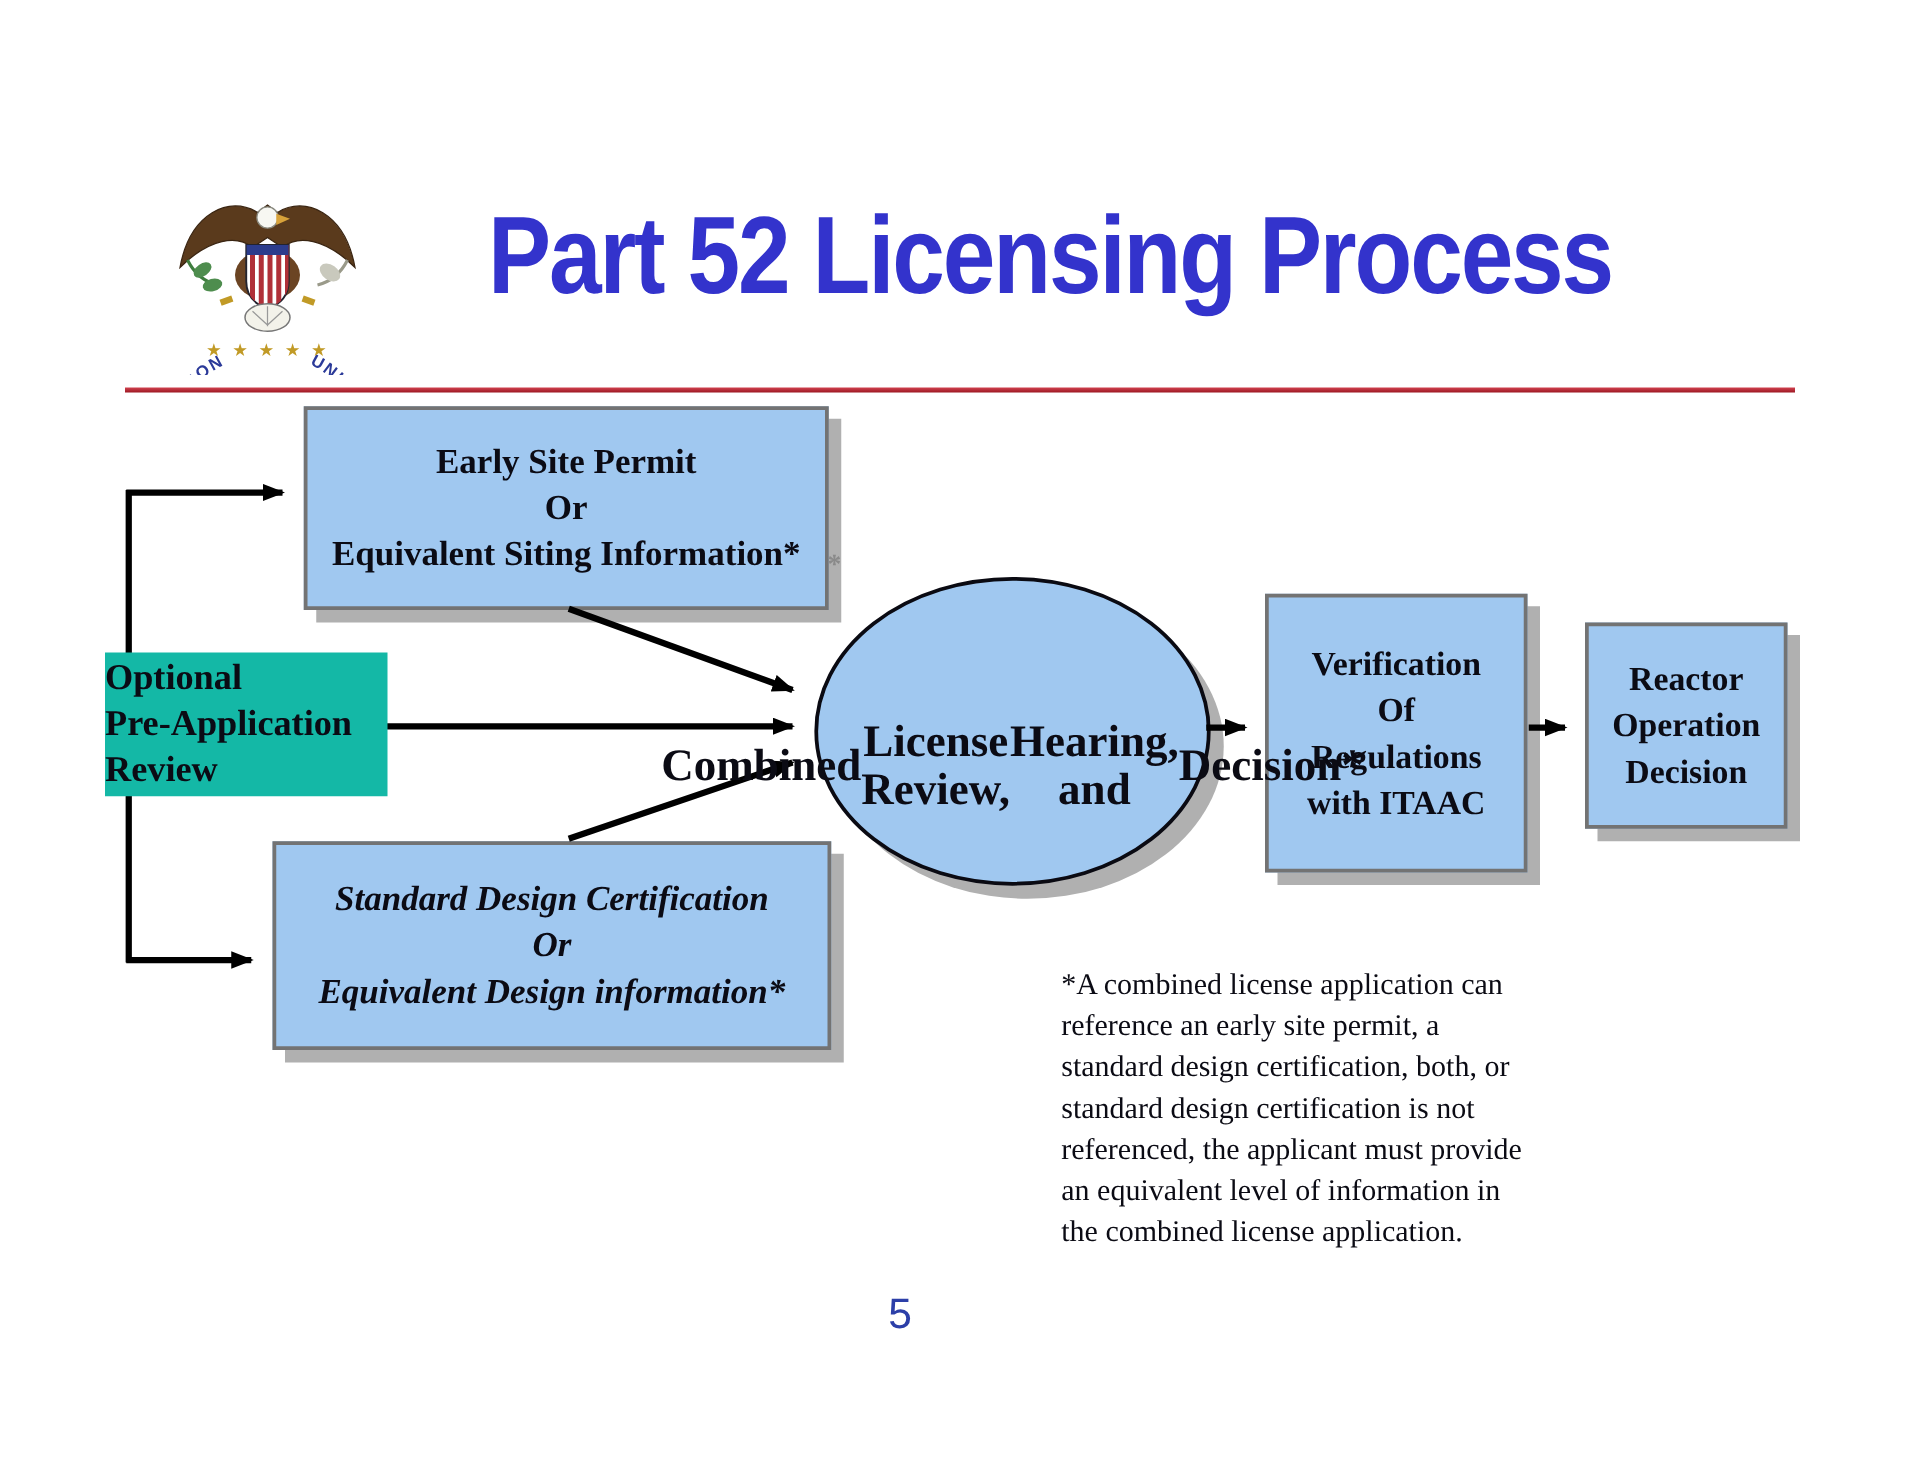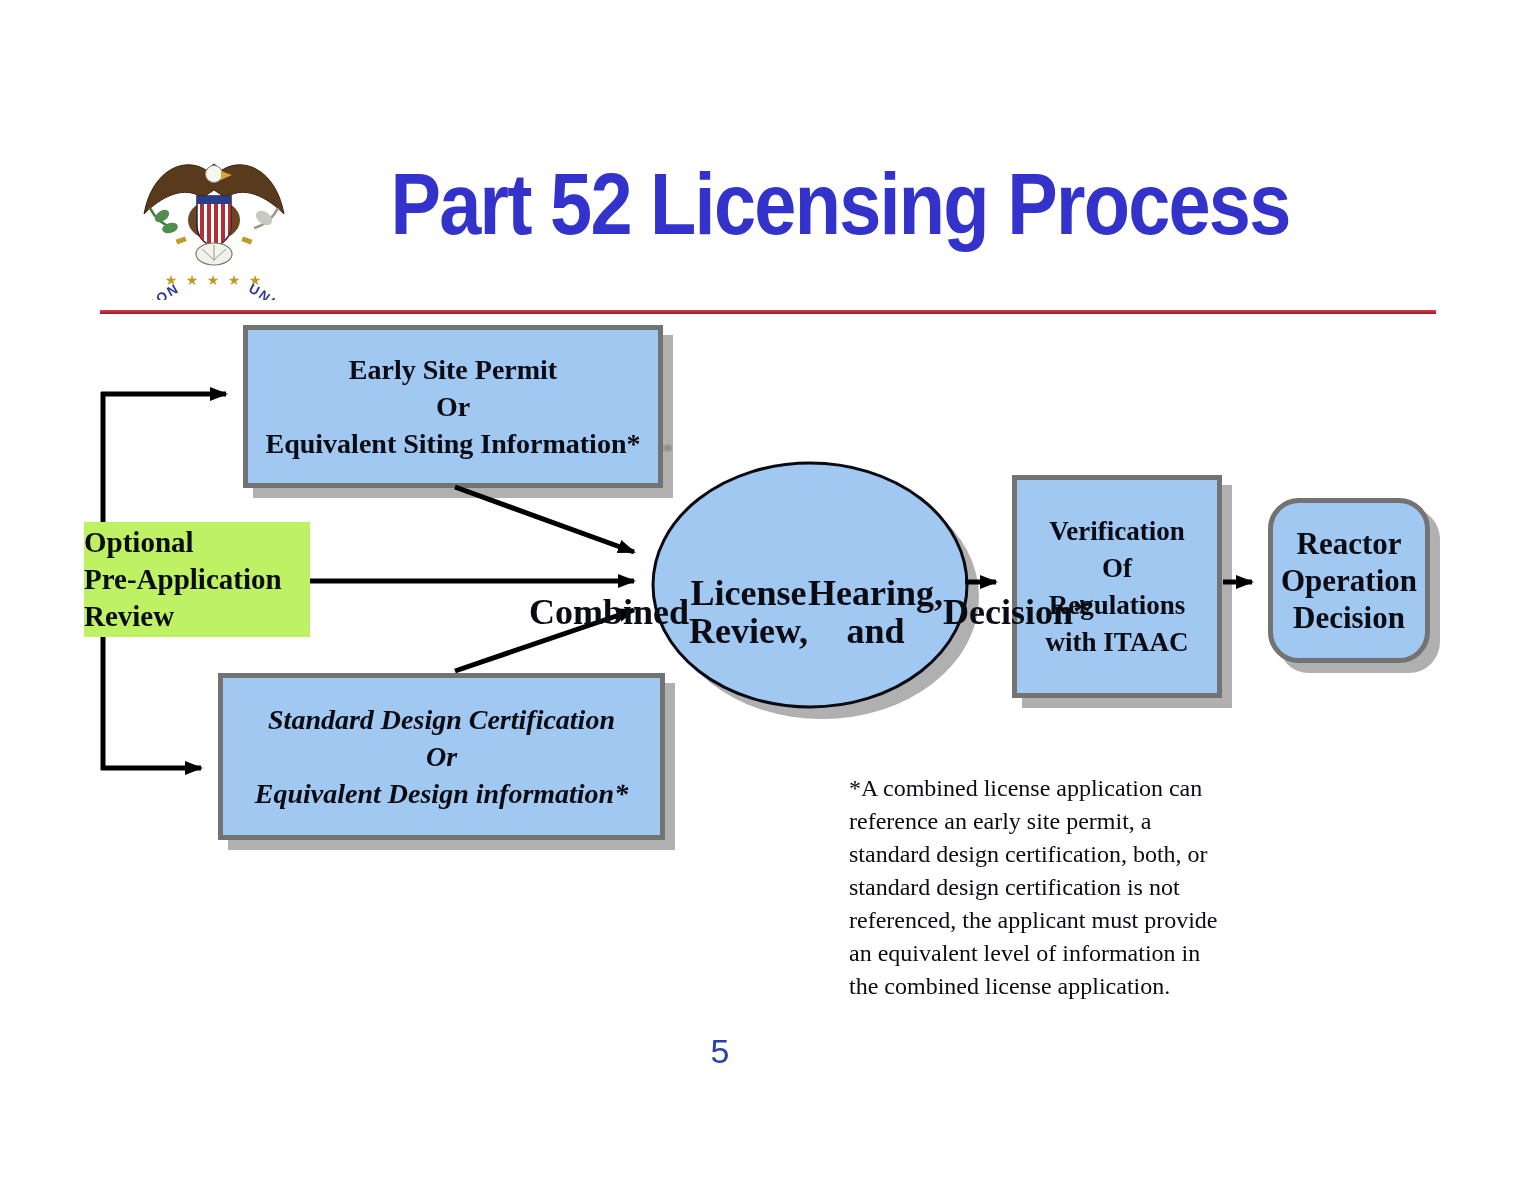--- a/index.html
+++ b/index.html
@@ -21,32 +21,32 @@
   .seal{position:absolute;left:118px;top:108px;width:192px;height:192px;}
   .title{position:absolute;left:300px;top:152px;width:1080px;height:110px;
          font-family:"Liberation Sans","DejaVu Sans",sans-serif;
          font-weight:bold;font-size:88px;letter-spacing:-2px;line-height:104px;
          color:var(--title-blue);text-align:center;white-space:nowrap;
          transform:scaleX(0.86);transform-origin:50% 50%;}
   .redline{position:absolute;left:100px;top:310px;width:1336px;height:4px;
            background:linear-gradient(to bottom,#d14250 0%,#9c1722 100%);}
 
   
-  .fbox{position:absolute;background:var(--box-fill);border:5px solid #737373;
+  .fbox{position:absolute;background:var(--box-fill);border:3px solid #737373;
         box-shadow:10px 10px 0 0 var(--shadow-gray);
         display:flex;flex-direction:column;align-items:center;justify-content:center;
         font-weight:bold;font-size:28px;line-height:37px;text-align:center;}
   .box-early{left:243px;top:325px;width:420px;height:163px;}
   .box-design{left:218px;top:673px;width:447px;height:167px;font-style:italic;}
   .box-verify{left:1012px;top:475px;width:210px;height:223px;font-size:27px;}
-  .box-reactor{left:1268px;top:498px;width:162px;height:165px;font-size:31px;border-radius:31px;}
+  .box-reactor{left:1268px;top:498px;width:162px;height:165px;font-size:27px;}
   .ellipse-text{position:absolute;left:668px;top:536px;width:284px;height:152px;
         display:flex;flex-direction:row;align-items:center;justify-content:center;
         font-weight:bold;font-size:36px;line-height:38px;text-align:center;}
-  .prelabel{position:absolute;left:84px;top:522px;width:226px;background:#bef264;
+  .prelabel{position:absolute;left:84px;top:522px;width:226px;background:#14b8a6;
         font-weight:bold;font-size:29px;line-height:37px;text-align:left;padding:2px 0;}
   .outside-asterisk{position:absolute;left:662px;top:438px;font-size:22px;
         color:#8a8a8a;font-weight:bold;}
 
   
   .wires{position:absolute;left:0;top:0;width:1536px;height:1186px;pointer-events:none;}
 
   
   .footnote{position:absolute;left:849px;top:772px;width:480px;
         font-size:24px;line-height:33px;}

